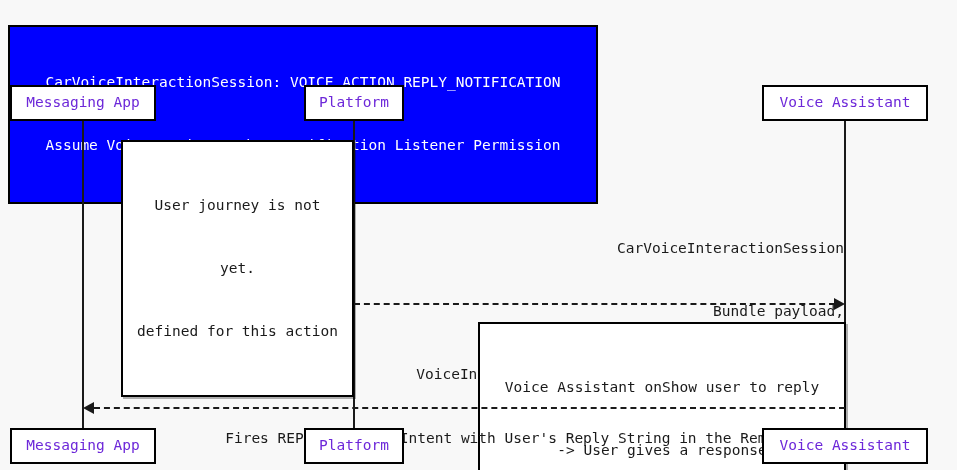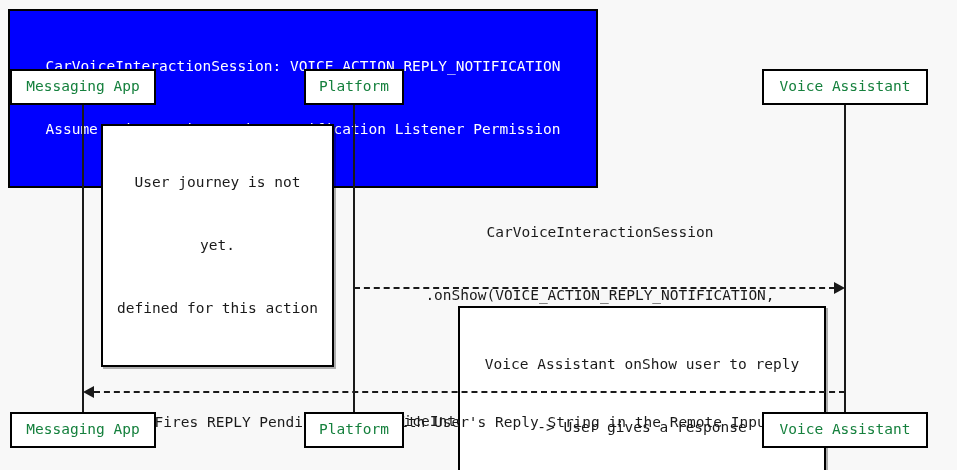--- a/index.html
+++ b/index.html
@@ -10,21 +10,21 @@
     width: 957px;
     height: 470px;
     background: #f8f8f8;
     font-family: "DejaVu Sans Mono", "Liberation Mono", monospace;
     position: relative;
     overflow: hidden;
     -webkit-font-smoothing: antialiased;
   }
   #diagram {
     position: absolute;
-    left: 0; top: 0;
+    left: 0; top: 16px;
     width: 957px;
     height: 436px;
   }
   .abs { position: absolute; }
 
   
   .title-box {
     left: 8px;
     top: 9px;
     width: 590px;
@@ -39,21 +39,21 @@
     letter-spacing: 0px;
     white-space: pre;
   }
   .title-line { display: block; }
 
   
   .participant {
     box-sizing: border-box;
     background: #ffffff;
     border: 2px solid #000000;
-    color: #15803d;
+    color: #6d28d9;
     font-size: 14.5px;
     line-height: 30px;
     height: 36px;
     text-align: center;
     white-space: nowrap;
   }
 
   
   .lifeline {
     width: 2px;
@@ -63,34 +63,35 @@
   
   .note {
     box-sizing: border-box;
     background: #ffffff;
     border: 2px solid #000000;
     box-shadow: 2px 2px 0 0 rgba(0,0,0,0.30);
     color: #1a1a1a;
     font-size: 14.5px;
     line-height: 21px;
     text-align: center;
-    padding: 4px 6px;
+    padding: 11px 6px;
     white-space: pre;
+    margin-left: 20px;
   }
   .note-line { display: block; }
 
   
   .msg-text {
     color: #1a1a1a;
     font-size: 14.5px;
     line-height: 21px;
     text-align: center;
     white-space: pre;
   }
-  .msg-line { display: block; }
+  .msg-line { display: block; text-align: right; }
 
   
   .arrow-line {
     height: 0;
     border-top: 2px dashed #1a1a1a;
   }
   .arrow-head {
     width: 0; height: 0;
     border-top: 6px solid transparent;
     border-bottom: 6px solid transparent;
@@ -123,21 +124,20 @@
   </div>
 
   <div class="abs note" style="left:101px; top:124px; width:233px;">
     <span class="note-line">User journey is not</span>
     <span class="note-line">yet.</span>
     <span class="note-line">defined for this action</span>
   </div>
 
   <div class="abs msg-text" style="left:356px; top:180px; width:488px;">
     <span class="msg-line">CarVoiceInteractionSession</span>
-    <span class="msg-line">.onShow(VOICE_ACTION_REPLY_NOTIFICATION,</span>
     <span class="msg-line">Bundle payload,</span>
     <span class="msg-line">VoiceInteractionSession.SHOW_SOURCE_NOTIFICATION)</span>
   </div>
   <div class="abs arrow-line" style="left:354px; top:287px; width:481px;"></div>
   <div class="abs arrow-head right" style="left:834px; top:282px;"></div>
 
   <div class="abs note" style="left:458px; top:306px; width:368px;">
     <span class="note-line">Voice Assistant onShow user to reply</span>
     <span class="note-line">-&gt; User gives a response</span>
   </div>

